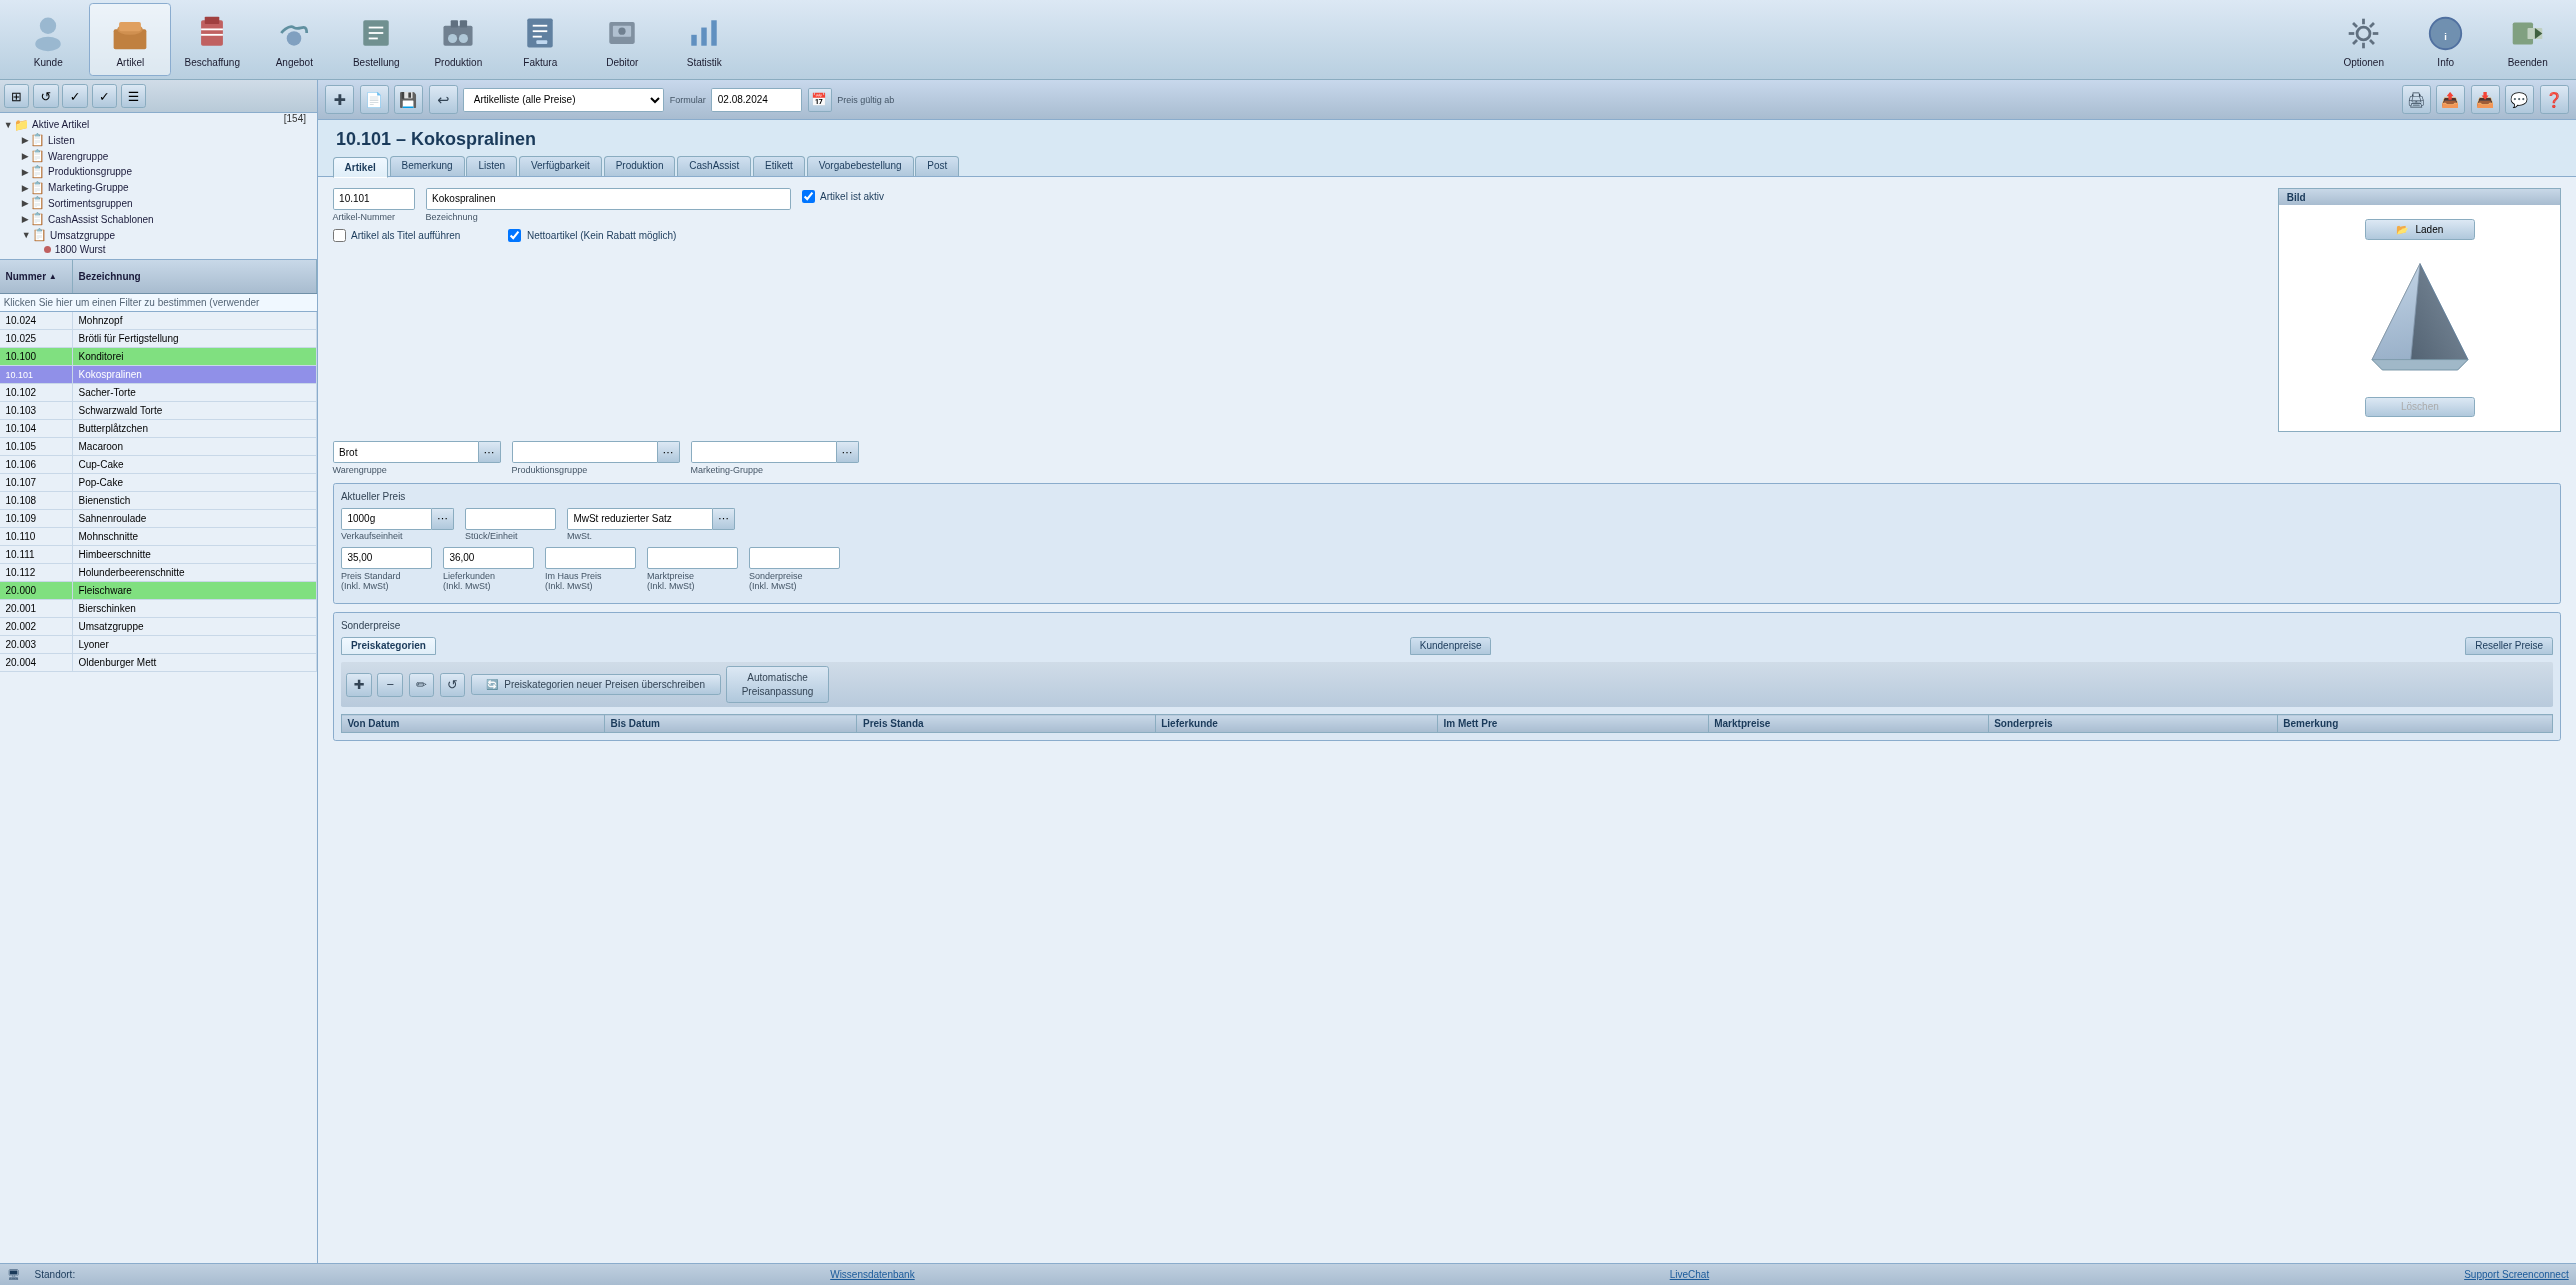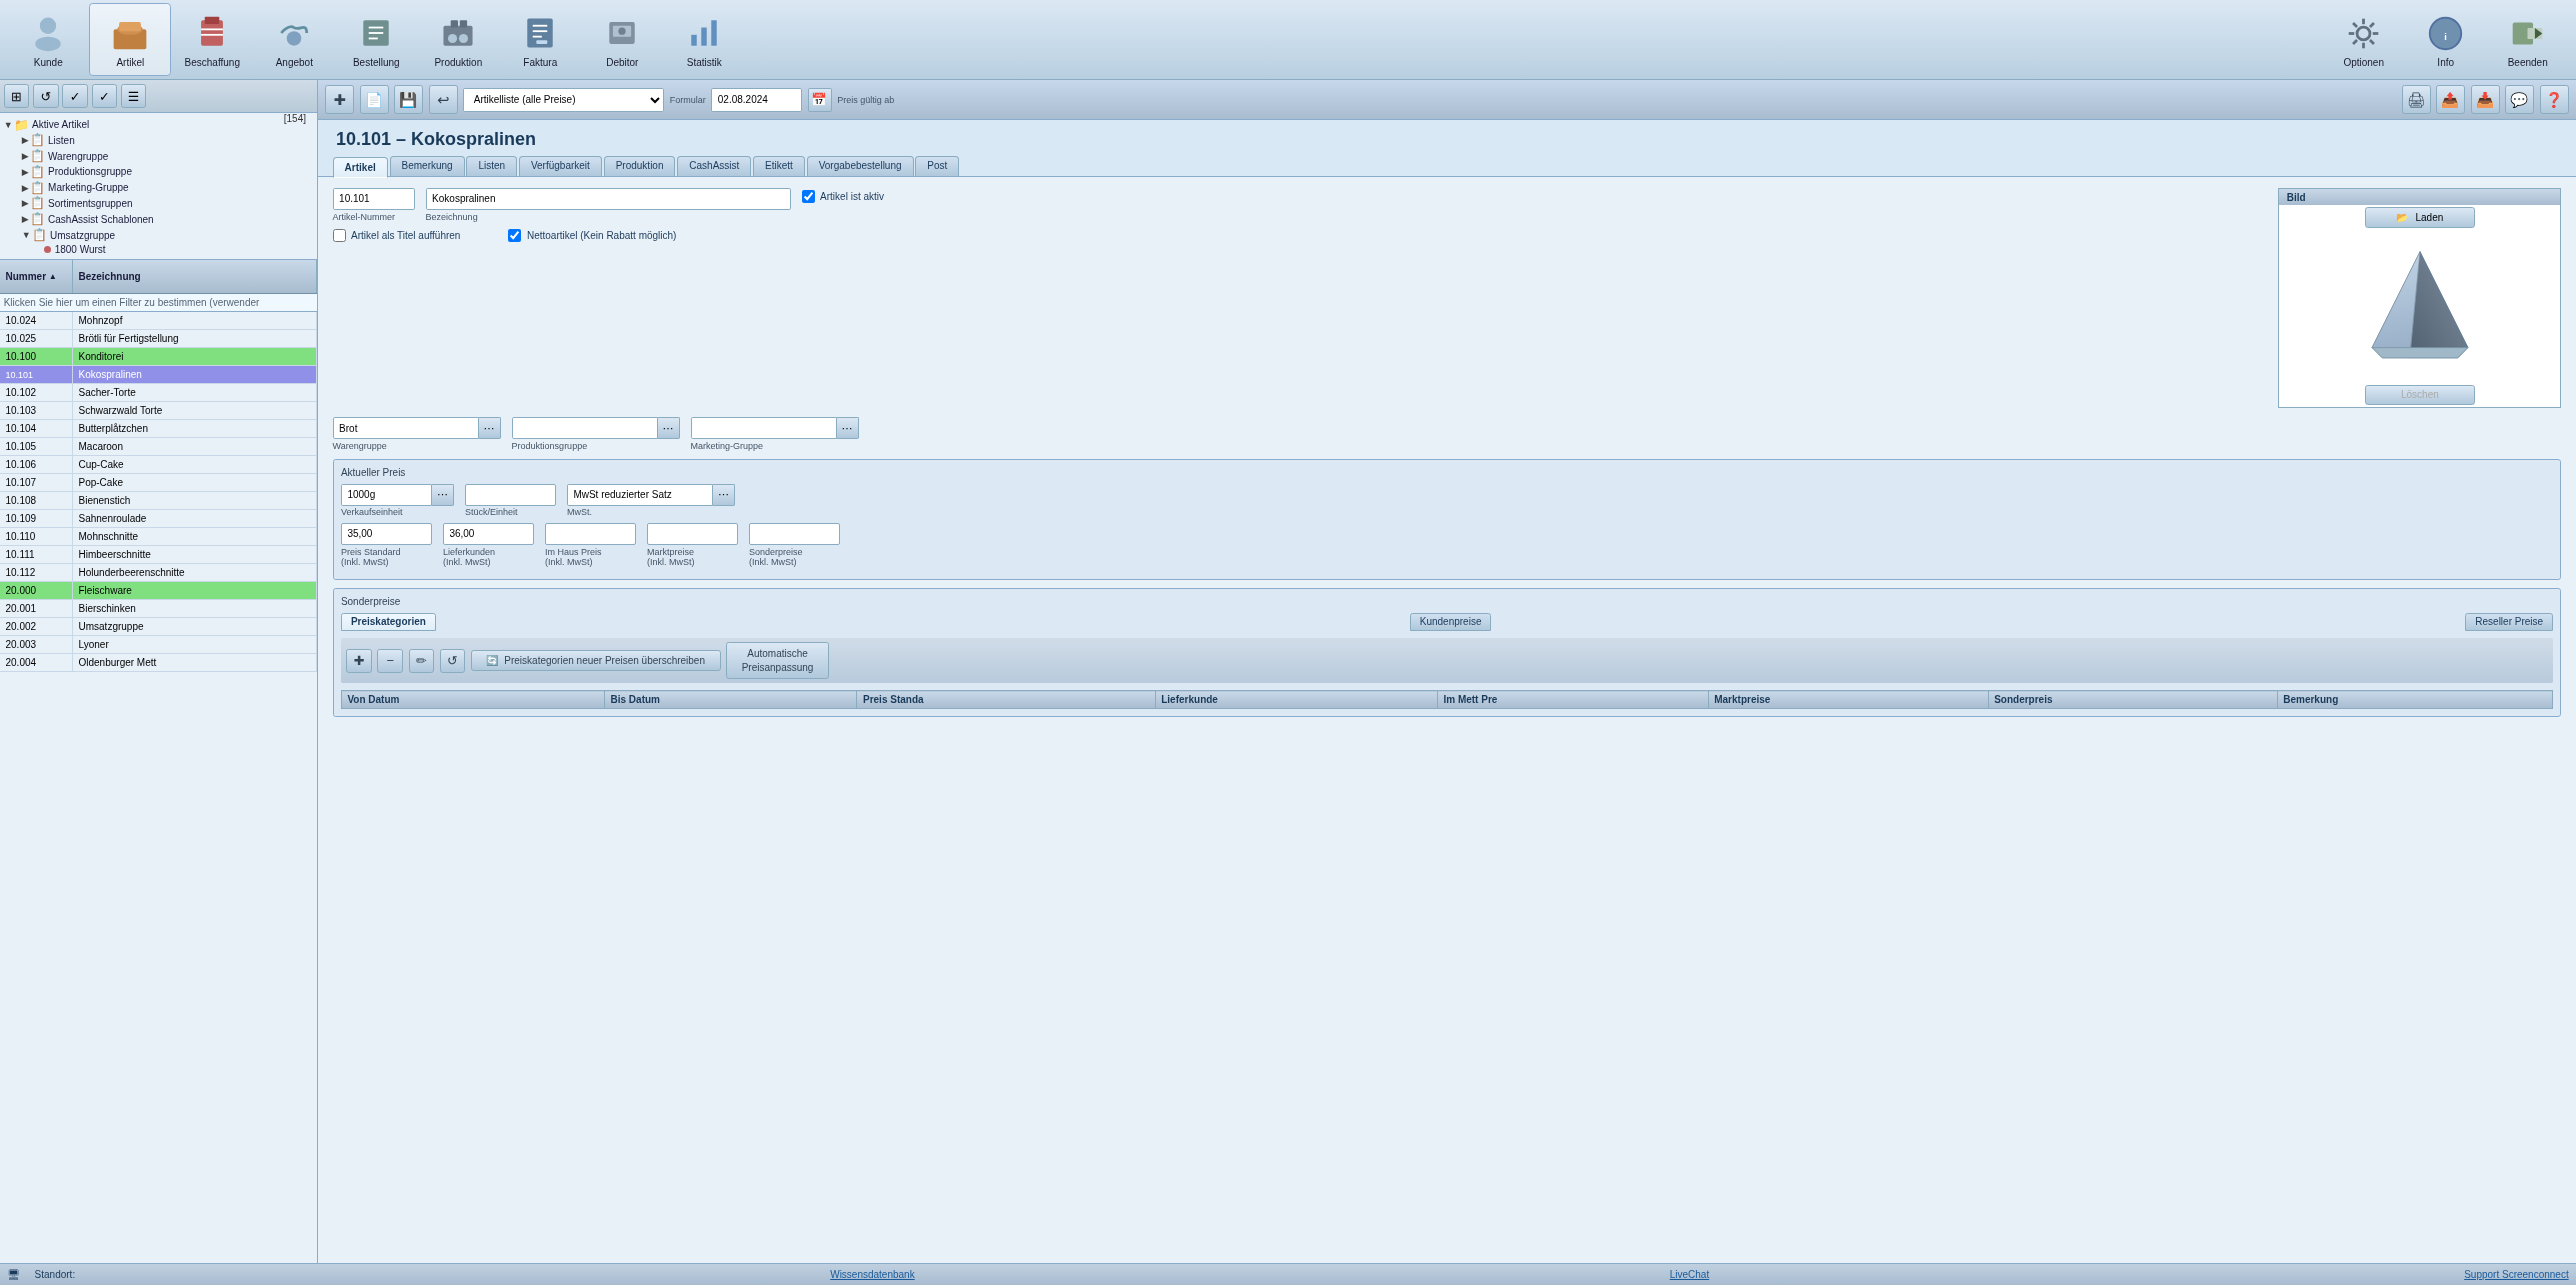--- a/index.html
+++ b/index.html
@@ -303,21 +303,21 @@
       background: linear-gradient(to bottom, #c8d8e8, #a8bcd0);
       padding: 2.7px 7.3px;
       font-size: 10px;
       font-weight: bold;
       color: #1a3a5a;
     }
     .bild-body {
       display: flex;
       flex-direction: column;
       align-items: center;
-      padding: 2px;
+      padding: 14px;
       gap: 5.5px;
     }
     .bild-image {
       width: 201px;
       height: 146px;
       display: flex;
       align-items: center;
       justify-content: center;
     }
     .bild-btn {

